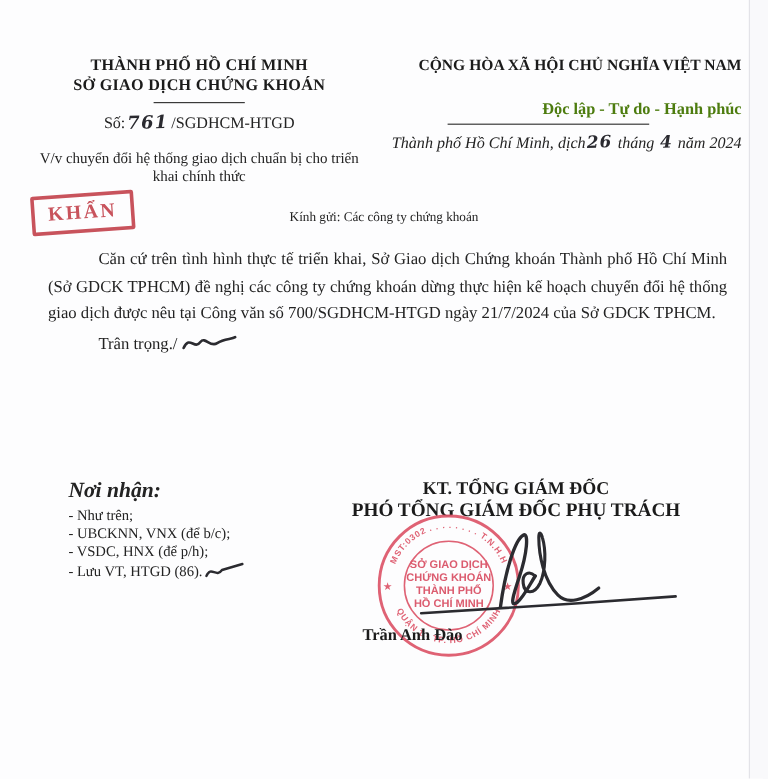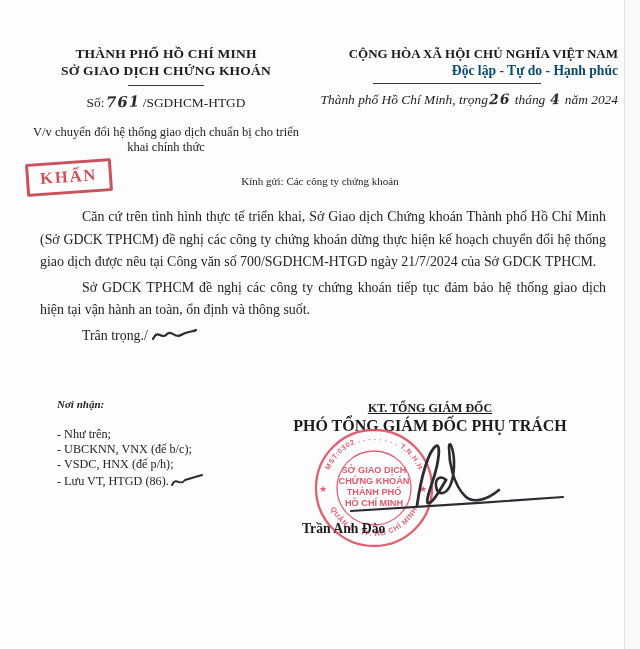--- a/index.html
+++ b/index.html
@@ -21,21 +21,21 @@
   .hand{
     font-family:"DejaVu Serif",serif;font-style:italic;font-weight:600;
     font-size:15px;display:inline-block;transform:rotate(-2deg);
     letter-spacing:1px;margin:0 2px;color:#2a2a30;
   }
   .subject{font-size:12.5px;line-height:15px;margin-top:14px;}
 
   
   .hdr-right{position:absolute;left:296px;top:46px;width:322px;text-align:right;}
   .nat1{font-weight:bold;font-size:13px;line-height:16px;color:#1b1b1b;}
-  .nat2{font-weight:bold;font-size:13.6px;line-height:18px;color:#0c4a6e;}
+  .nat2{font-weight:bold;font-size:13.6px;line-height:18px;color:#4d7c0f;margin-top:20px;}
   .rule-right{width:168px;margin:3px auto 7px;}
   .dateline{font-style:italic;font-size:13.4px;white-space:nowrap;}
   .dateline .hand{font-size:14px;margin:0 1px;}
 
   
   .khan{
     position:absolute;left:26px;top:161px;
     border:3px solid #c4454f;color:#c4454f;border-radius:2px;
     font-weight:bold;font-size:16.5px;letter-spacing:2px;
     padding:3px 11px 4px;transform:rotate(-4deg);opacity:.92;background:rgba(255,255,255,0);
@@ -45,27 +45,27 @@
 
   
   .body{position:absolute;left:40px;top:206px;width:566px;font-size:13.9px;line-height:22.6px;text-align:justify;}
   .body p{margin:0;text-indent:42px;}
   .body p + p{margin-top:3px;}
   .closing{white-space:nowrap;}
   .squig{vertical-align:-4px;margin-left:2px;}
 
   
   .recipients{position:absolute;left:57px;top:398px;}
-  .rhead{font-weight:bold;font-style:italic;font-size:11px;margin-bottom:17px;}
+  .rhead{font-weight:bold;font-style:italic;font-size:18px;margin-bottom:3px;}
   .ritem{font-size:12.2px;line-height:15.2px;white-space:nowrap;}
   .squig2{vertical-align:-3px;margin-left:1px;}
 
   
   .sig-block{position:absolute;left:288px;top:400px;width:284px;text-align:center;color:#1b1b1b;}
-  .t1{font-weight:bold;font-size:12px;line-height:17px;text-decoration:underline;}
+  .t1{font-weight:bold;font-size:15px;line-height:17px;}
   .t2{font-weight:bold;font-size:16px;line-height:17px;}
 
   .seal{position:absolute;left:312px;top:426px;width:124px;height:124px;opacity:.9;}
   .sc{fill:none;stroke:#dc5266;}
   .ring{fill:#dc5266;font-weight:bold;font-size:7.2px;letter-spacing:.7px;font-family:"Liberation Sans",sans-serif;}
   .cline{fill:#d84b60;font-weight:bold;text-anchor:middle;font-size:9.2px;font-family:"Liberation Sans",sans-serif;}
   .star{fill:#dc5266;font-size:9px;}
 
   .signature{position:absolute;left:295px;top:418px;width:275px;height:115px;}
   .sig-stroke{fill:none;stroke:#2b2b30;stroke-linecap:round;stroke-linejoin:round;}
@@ -85,30 +85,29 @@
     <div class="org">SỞ GIAO DỊCH CHỨNG KHOÁN</div>
     <div class="rule rule-left"></div>
     <div class="doc-num"><span>Số:</span><span class="hand">761</span><span>/SGDHCM-HTGD</span></div>
     <div class="subject">V/v chuyển đổi hệ thống giao dịch chuẩn bị cho triển khai chính thức</div>
   </div>
 
   <div class="hdr-right">
     <div class="nat1">CỘNG HÒA XÃ HỘI CHỦ NGHĨA VIỆT NAM</div>
     <div class="nat2">Độc lập - Tự do - Hạnh phúc</div>
     <div class="rule rule-right"></div>
-    <div class="dateline"><span>Thành phố Hồ Chí Minh, trọng</span><span class="hand">26</span> <span>tháng</span> <span class="hand">4</span> <span>năm 2024</span></div>
+    <div class="dateline"><span>Thành phố Hồ Chí Minh, dịch</span><span class="hand">26</span> <span>tháng</span> <span class="hand">4</span> <span>năm 2024</span></div>
   </div>
 
   <div class="khan">KHẨN</div>
 
   <div class="salutation">Kính gửi: Các công ty chứng khoán</div>
 
   <div class="body">
     <p>Căn cứ trên tình hình thực tế triển khai, Sở Giao dịch Chứng khoán Thành phố Hồ Chí Minh (Sở GDCK TPHCM) đề nghị các công ty chứng khoán dừng thực hiện kế hoạch chuyển đổi hệ thống giao dịch được nêu tại Công văn số 700/SGDHCM-HTGD ngày 21/7/2024 của Sở GDCK TPHCM.</p>
-    <p>Sở GDCK TPHCM đề nghị các công ty chứng khoán tiếp tục đảm bảo hệ thống giao dịch hiện tại vận hành an toàn, ổn định và thông suốt.</p>
     <p class="closing"><span>Trân trọng./</span><svg class="squig" width="48" height="18" viewBox="0 0 48 18">
           <path class="sig-stroke" stroke-width="2.2" d="M3,13 C8,2 12,15 17,8 C21,3 25,13 31,9 C37,5 43,6 46,4"></path>
         </svg></p>
   </div>
 
   <div class="recipients">
     <div class="rhead">Nơi nhận:</div>
     <div class="ritem">- Như trên;</div>
     <div class="ritem">- UBCKNN, VNX (để b/c);</div>
     <div class="ritem">- VSDC, HNX (để p/h);</div>

